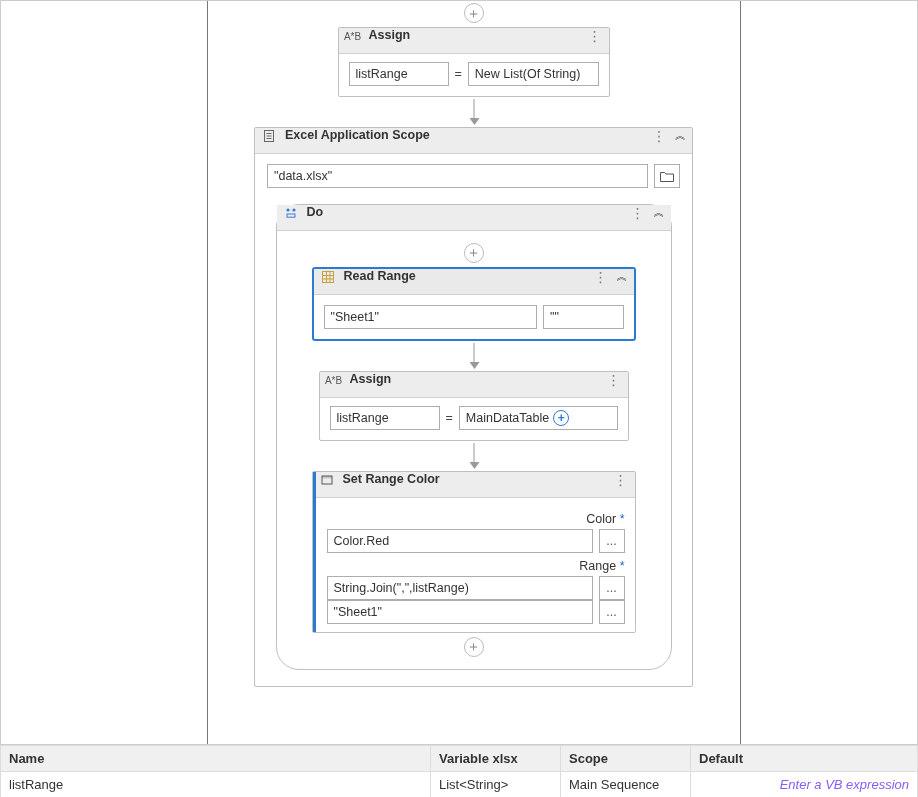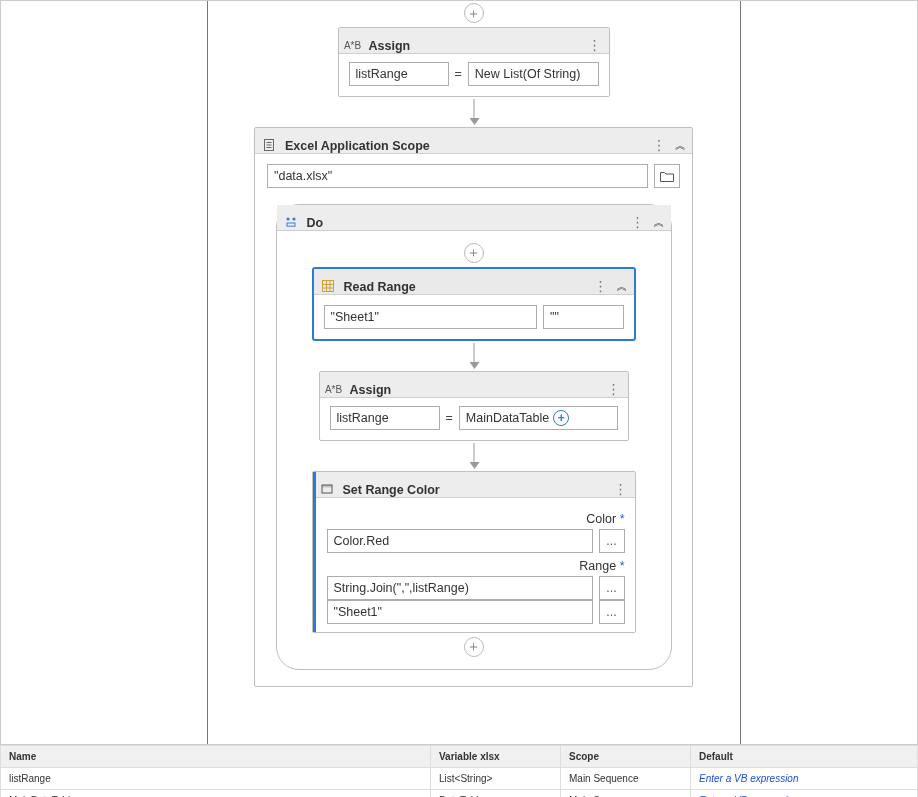--- a/index.html
+++ b/index.html
@@ -34,21 +34,21 @@
   }
   .arrow-down::after {
     content: ""; position: absolute; left: 50%; bottom: 0; transform: translateX(-4.5px);
     border-left: 5px solid transparent; border-right: 5px solid transparent; border-top: 7px solid #999;
   }
 
   .card {
     border: 1px solid #bfbfbf; background: #fff; border-radius: 2px;
   }
   .card-hdr {
-    height: 26px; background: #ededed; display: flex; align-items: flex-end; padding: 0 6px; gap: 8px;
+    height: 26px; background: #ededed; display: flex; align-items: flex-start; padding: 0 6px; gap: 8px;
     border-bottom: 1px solid #cfcfcf;
   }
   .card-hdr .title { font-weight: 600; }
   .card-hdr .sp { flex: 1; }
   .hdr-ico { width: 16px; height: 16px; display:flex; align-items:center; justify-content:center; color:#555; }
   .kebab { font-size: 14px; letter-spacing: 1px; color:#777; }
   .chev-up { font-size: 11px; color:#444; }
 
   .card-body { padding: 8px 10px; }
   .card-body.center { display:flex; flex-direction:column; align-items:center; }
@@ -96,23 +96,23 @@
 
   .tooltip {
     position:absolute; left: 501px; top: 450px; width: 404px;
     border: 1px solid #9a9a9a; background:#fffff2; padding: 4px 6px; font-size: 12px; color:#333;
     box-shadow: 1px 1px 2px rgba(0,0,0,0.15); line-height: 1.3;
   }
 
   
   .vars { width:100%; border-top:1px solid #ccc; }
   .vars table { width:100%; border-collapse: collapse; }
-  .vars th, .vars td { text-align:left; padding: 5px 8px; border: 1px solid #ddd; font-size:10px; }
+  .vars th, .vars td { text-align:left; padding: 5px 8px; border: 1px solid #ddd; font-size:13px; }
   .vars th { background:#f0f0f0; font-weight:600; }
-  .vars td.placeholder { color:#1d4ed8; font-style: italic; }
+  .vars td.placeholder { color:#8b5cf6; font-style: italic; text-align: right; }
 
   .a-b-ico { font-size: 10px; color:#555; }
   .doc-ico svg, .folder-ico svg, .do-ico svg, .grid-ico svg, .frame-ico svg { display:block; }
 </style>
 </head>
 <body>
 
 <div class="canvas">
   <div class="left-rail"></div>
   <div class="right-rail"></div>

